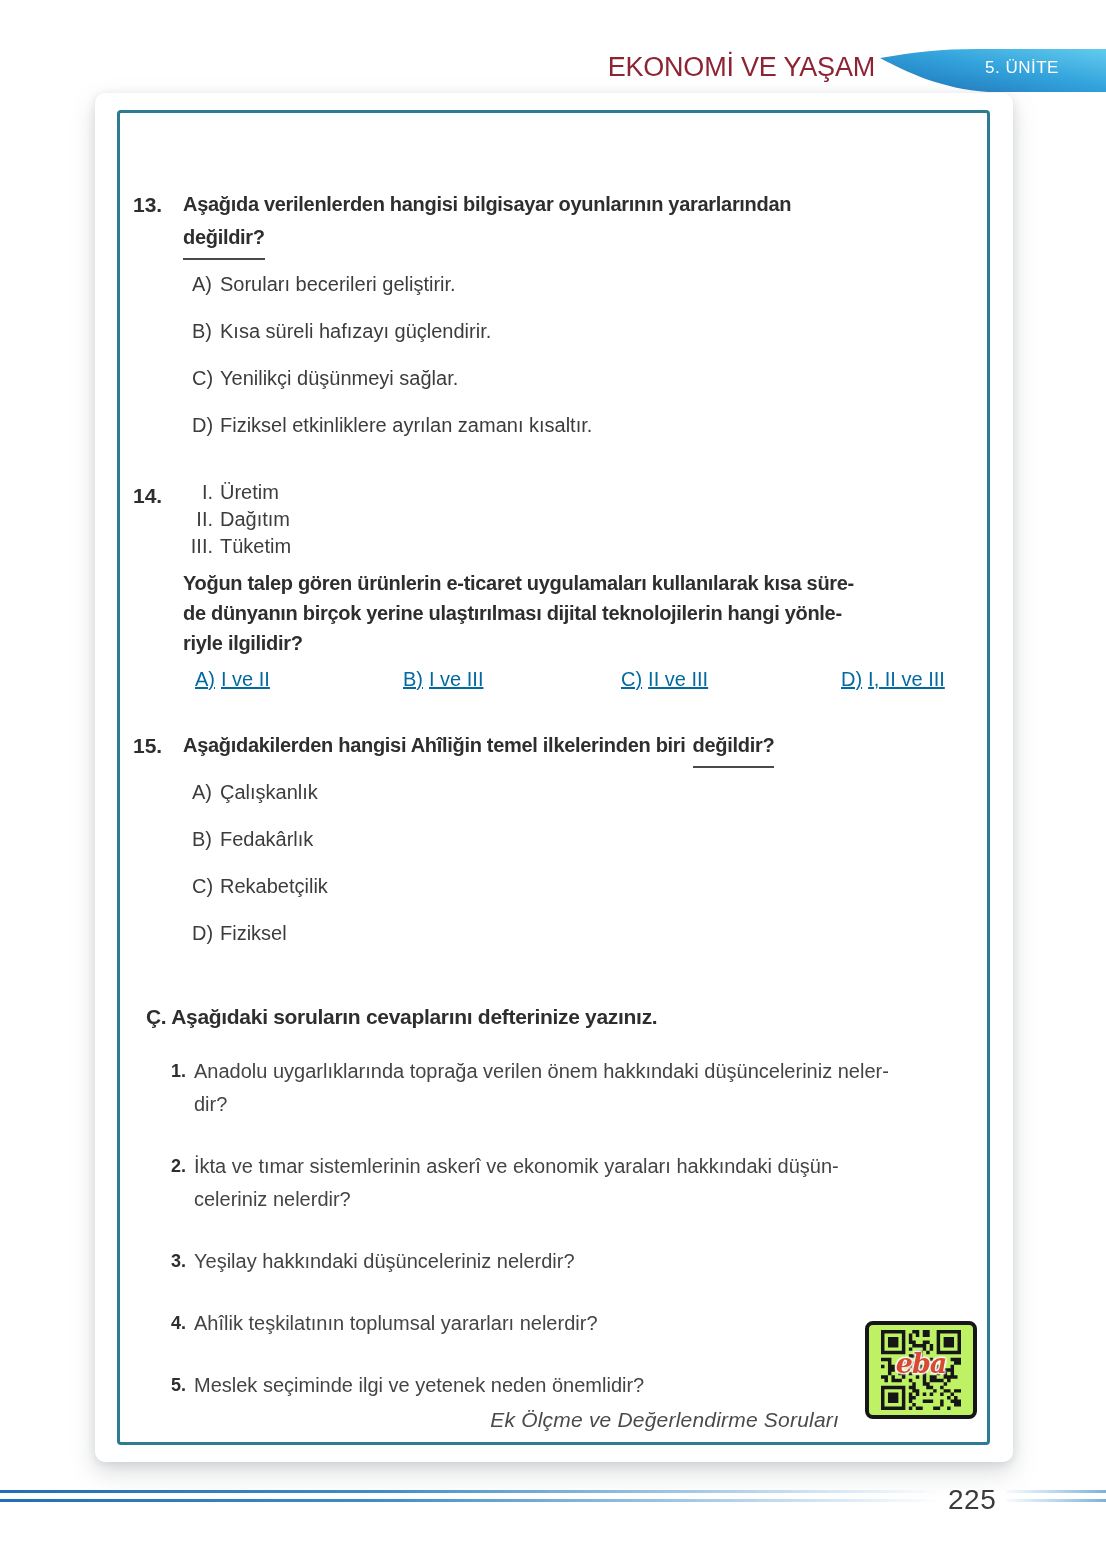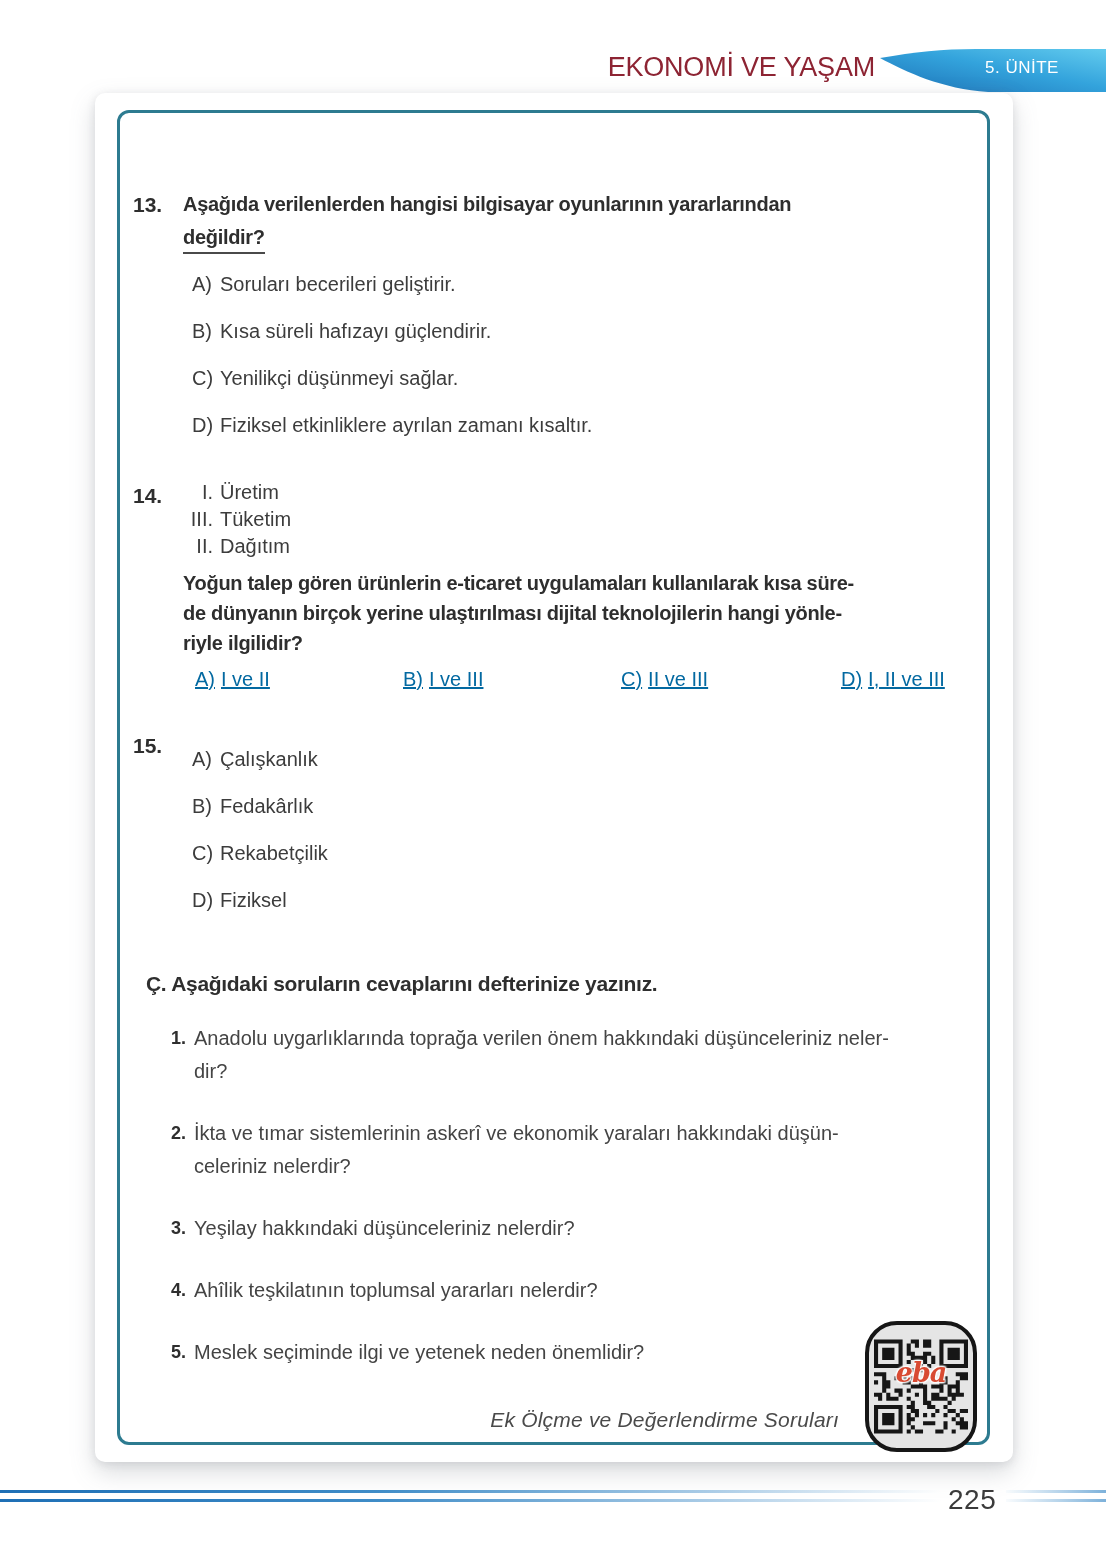--- a/index.html
+++ b/index.html
@@ -22,30 +22,30 @@
   }
 
   
   .card {
     position:absolute; left:95px; top:93px; width:918px; height:1369px;
     background:#fff; border-radius:10px;
     box-shadow:0 10px 24px rgba(110,115,125,.26), 0 2px 8px rgba(110,115,125,.16);
   }
   .box {
     position:absolute; left:22px; top:17px; width:873px; height:1335px;
-    border:3px solid var(--teal,#2d7b90); border-radius:12px; background:#fff;
+    border:3px solid var(--teal,#2d7b90); border-radius:4px; background:#fff;
     padding:75px 28px 0 13px; overflow:hidden;
   }
 
   
   .q { display:flex; }
   .qnum { width:50px; flex:none; font-size:21px; font-weight:bold; color:#2e2e2e; line-height:33px; }
   .qbody { flex:1; min-width:0; }
   .stem { font-size:20px; font-weight:bold; color:#2e2e2e; letter-spacing:-0.3px; line-height:33px; white-space:nowrap; }
-  .u { border-bottom:2px solid #4a4a4a; padding-bottom:4px; }
+  .u { border-bottom:2px solid #4a4a4a; padding-bottom:10px; }
   .ml { margin-left:7px; }
 
   .opts { list-style:none; margin-top:16px; margin-left:9px; }
   .opts li { display:flex; line-height:28px; margin-bottom:19px; font-size:20px; color:#3c3c3c; white-space:nowrap; }
   .olabel { width:28px; flex:none; }
 
   .q14 { margin-top:21px; }
   .roman { display:flex; font-size:20px; line-height:27px; color:#3c3c3c; white-space:nowrap; }
   .rlabel { width:30px; flex:none; text-align:right; margin-right:7px; }
   .q14 .stem { margin-top:8px; line-height:30px; }
@@ -66,22 +66,22 @@
   .cnum { width:40px; flex:none; text-align:right; font-size:18px; font-weight:bold; color:#2e2e2e; line-height:33px; }
   .cbody { margin-left:8px; font-size:20px; line-height:33px; color:#444; }
   .cline { white-space:nowrap; }
 
   
   .box-caption {
     position:absolute; right:148px; bottom:10px;
     font-size:21px; font-style:italic; color:#4a4a4a; letter-spacing:0.2px; white-space:nowrap;
   }
   .qr {
-    position:absolute; left:770px; top:1228px; width:112px; height:131px;
-    background:#e5e5e5; border:4px solid #161616; border-radius:32px; padding:5px;
+    position:absolute; left:770px; top:1228px; width:112px; height:98px;
+    background:#bef264; border:4px solid #161616; border-radius:8px; padding:5px;
   }
   .qr svg { width:100%; height:100%; display:block; }
   .qr .eba {
     position:absolute; left:0; right:0; top:26%; text-align:center;
     font-family:"DejaVu Serif", serif; font-style:italic; font-weight:bold;
     font-size:27px; color:var(--ebaRed,#d84a32); letter-spacing:-1px;
     text-shadow:0 0 2px #fff, 0 0 2px #fff, 1px 1px 2px #fff, -1px -1px 2px #fff, 1px -1px 2px #fff, -1px 1px 2px #fff;
   }
 
   
@@ -152,45 +152,48 @@
 
       <section class="q q14">
         <div class="qnum">14.</div>
         <div class="qbody">
           <div>
             <div class="roman">
                 <span class="rlabel">I.</span>
                 <span>Üretim</span>
               </div>
             <div class="roman">
+                <span class="rlabel">II.</span>
+                <span>Dağıtım</span>
+              </div>
+            <div class="roman">
                 <span class="rlabel">III.</span>
                 <span>Tüketim</span>
-              </div>
-            <div class="roman">
-                <span class="rlabel">II.</span>
-                <span>Dağıtım</span>
               </div>
           </div>
           <div class="stem">
             <span>Yoğun talep gören ürünlerin e-ticaret uygulamaları kullanılarak kısa süre-</span><br>
             <span>de dünyanın birçok yerine ulaştırılması dijital teknolojilerin hangi yönle-</span><br>
             <span>riyle ilgilidir?</span>
           </div>
           <div class="inline-opts">
             <span class="iopt"><span class="olabel">A)</span><span>I ve II</span></span>
             <span class="iopt"><span class="olabel">B)</span><span>I ve III</span></span>
             <span class="iopt"><span class="olabel">C)</span><span>II ve III</span></span>
             <span class="iopt"><span class="olabel">D)</span><span>I, II ve III</span></span>
           </div>
         </div>
       </section>
 
       <section class="q q15">
         <div class="qnum">15.</div>
         <div class="qbody">
+          <div class="stem">
+            <span>Aşağıdakilerden hangisi Ahîliğin temel ilkelerinden biri</span><span class="u ml">değildir?</span>
+          </div>
           <ul class="opts">
             <li>
                 <span class="olabel">A)</span>
                 <span>Çalışkanlık</span>
               </li>
             <li>
                 <span class="olabel">B)</span>
                 <span>Fedakârlık</span>
               </li>
             <li>

